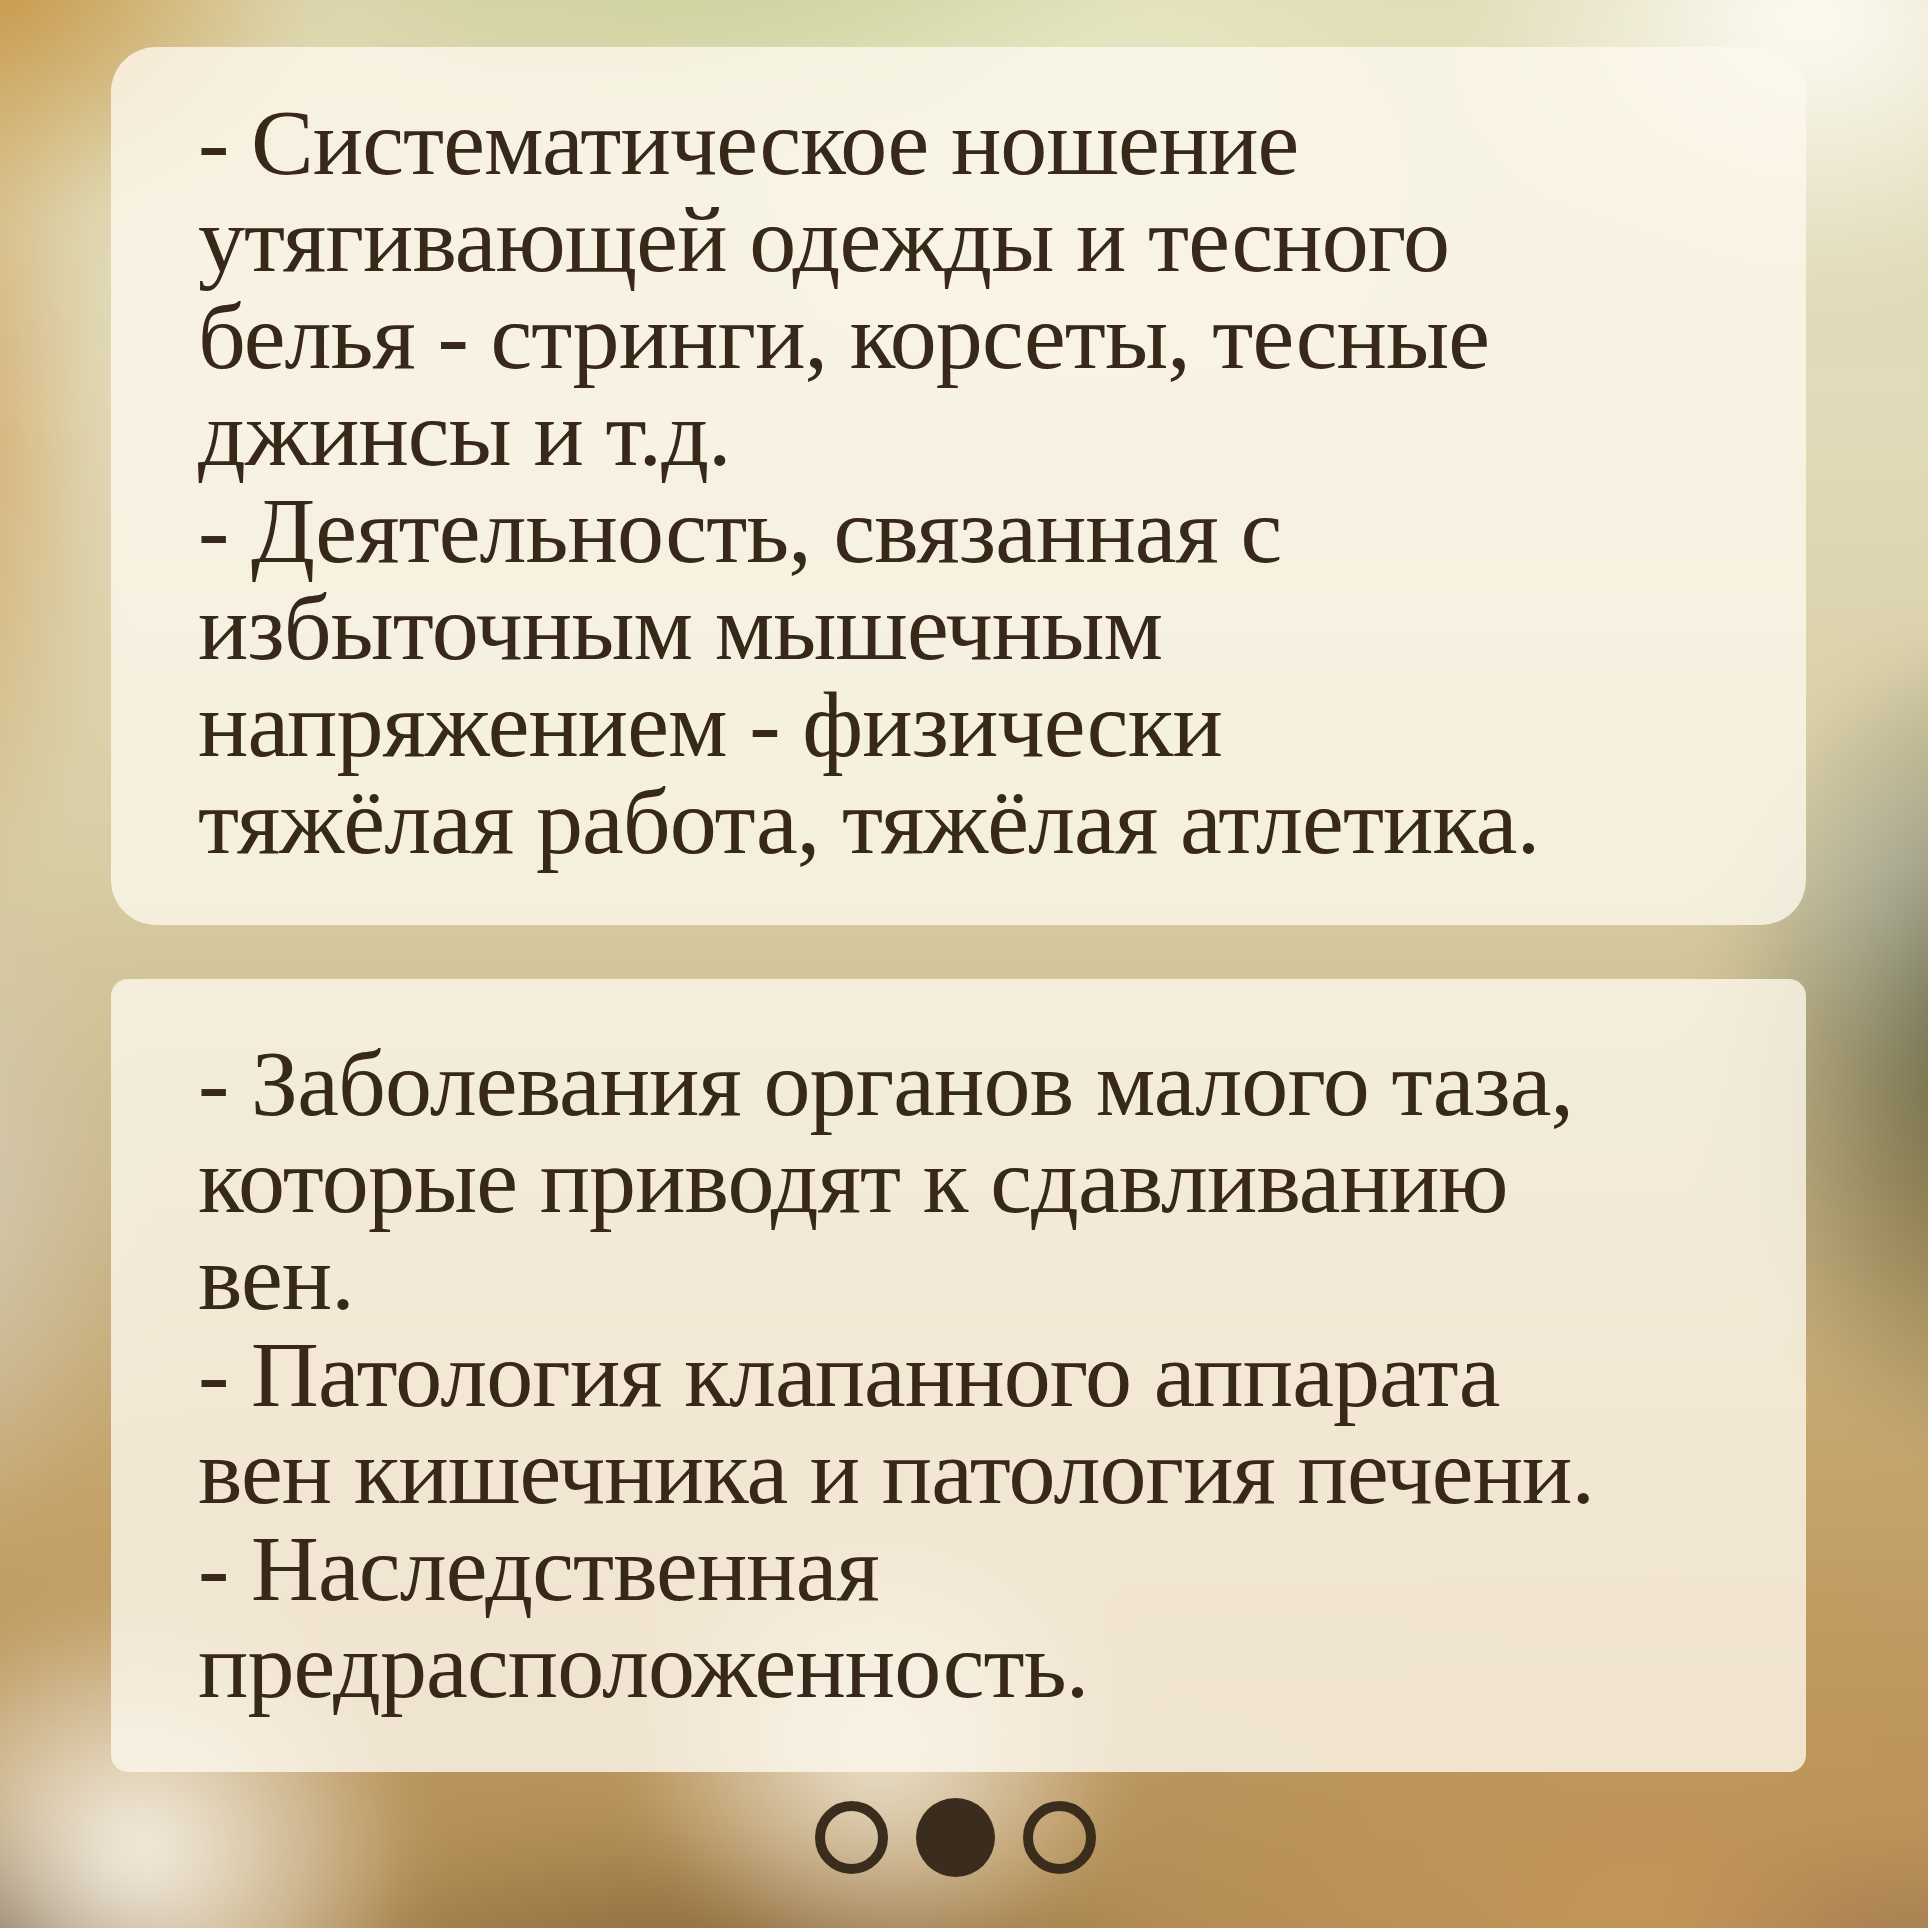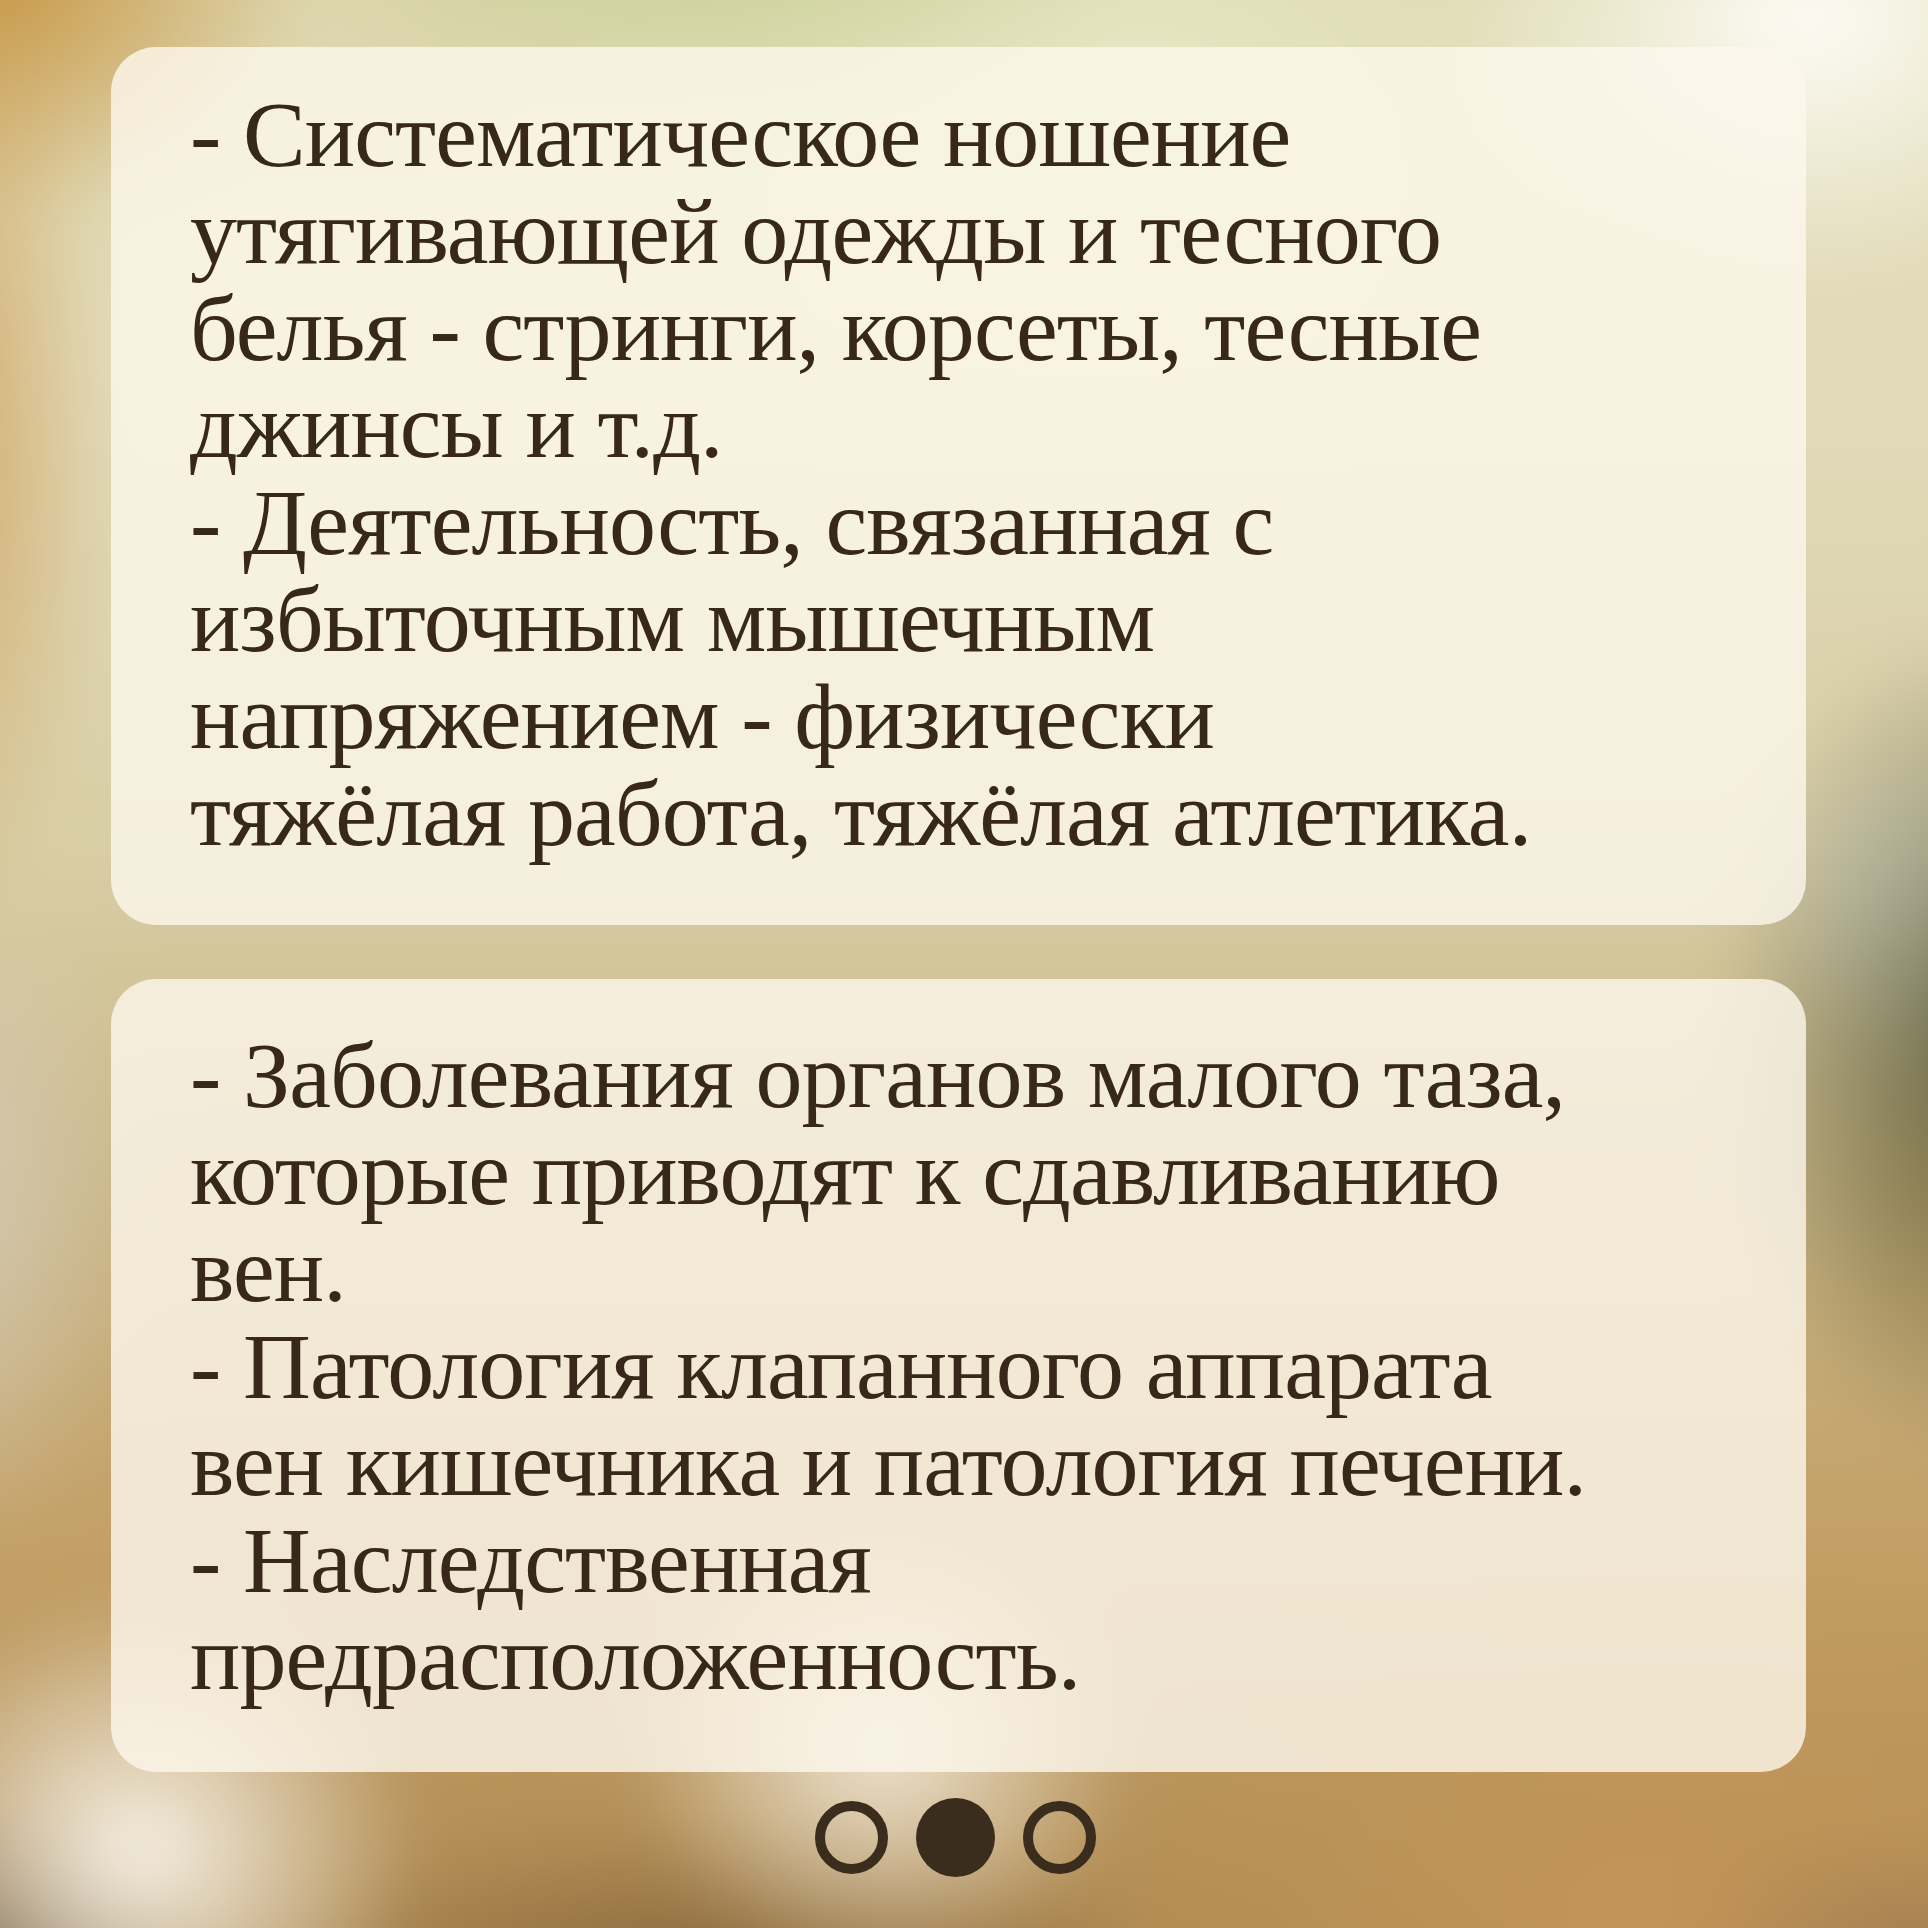--- a/index.html
+++ b/index.html
@@ -38,23 +38,23 @@
   }
   .card {
     position: absolute;
     left: 111px;
     width: 1695px;
     border-radius: 45px;
     background: var(--card-bg, rgba(252,248,236,0.8));
     box-sizing: border-box;
   }
   .card.card-top    { top: 47px;   height: 878px; padding: 35px 34px 0 75px; }
-  .card.card-bottom { top: 979px; height: 793px; padding: 44px 34px 0 75px; }
+  .card.card-bottom { top: 979px; height: 793px; padding: 44px 34px 0 75px; border-radius: 17px; }
   .card-text {
-    margin: 4px;
+    margin: 12px;
     font-size: 94px;
     line-height: 97px;
     letter-spacing: -0.9px;
     color: var(--text-color, #38281a);
     white-space: nowrap;
   }
   .dots {
     position: absolute;
     left: 815px; top: 1798px;
     width: 282px; height: 79px;

